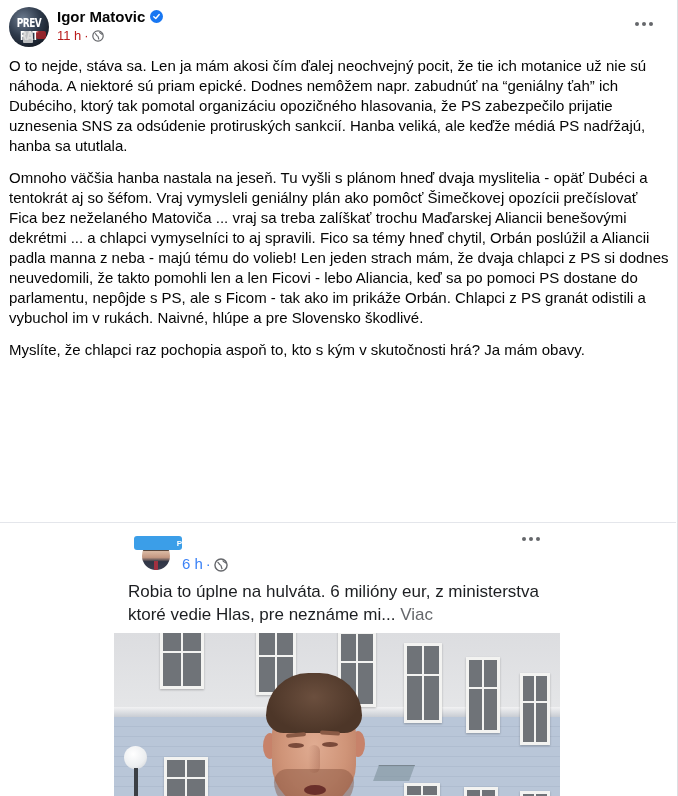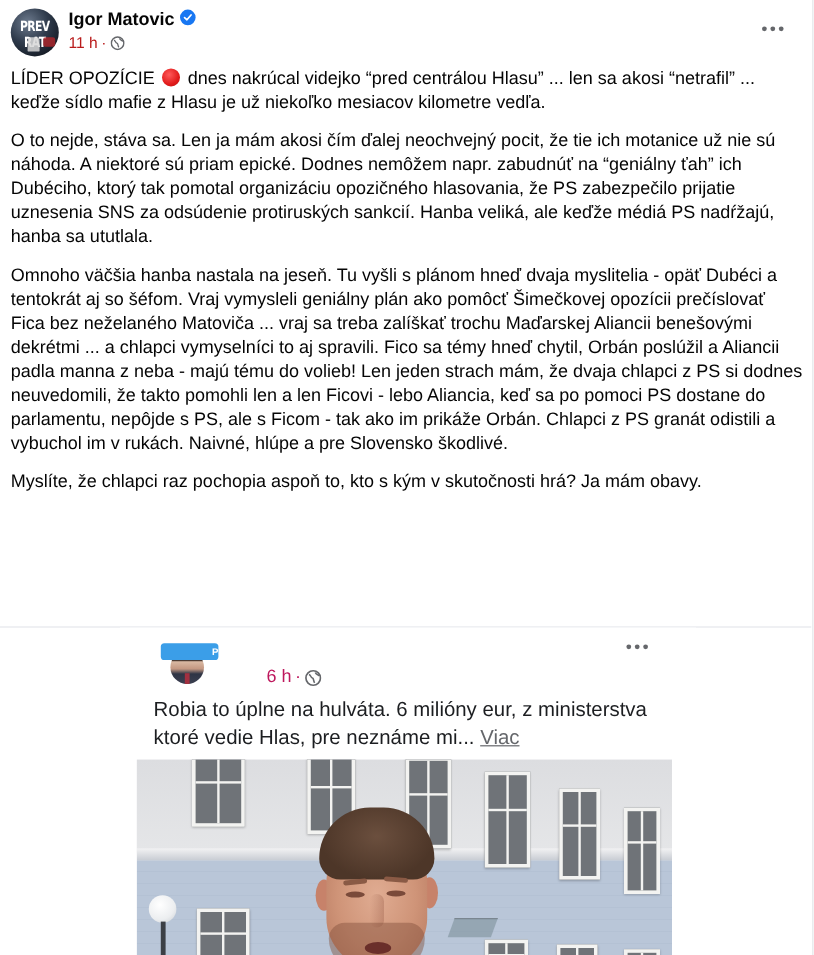--- a/index.html
+++ b/index.html
@@ -10,21 +10,21 @@
 
   
   .post-header { position: absolute; left: 0; top: 0; width: 642px; height: 52px; }
   .avatar { position: absolute; left: 9px; top: 7px; width: 40px; height: 40px; border-radius: 50%; overflow: hidden;
     background: radial-gradient(circle at 35% 30%, #6d7b8e 0%, #2e3a4b 45%, #151b25 80%); }
   .avatar .av-text { position: absolute; left: 1px; top: 13px; width: 38px; text-align: center; font-family: "DejaVu Sans", sans-serif;
     font-weight: bold; font-size: 9px; color: #fff; letter-spacing: -0.5px; transform: scaleY(1.3); }
   .avatar .av-red { position: absolute; right: 3px; top: 24px; width: 10px; height: 8px; background: #b2262b; border-radius: 2px; opacity: .8; }
   .avatar .av-fist { position: absolute; left: 14px; top: 24px; width: 10px; height: 12px; background: #d8d8d8; border-radius: 3px 3px 1px 1px; opacity: .85; }
 
-  .author-row { position: absolute; left: 57px; top: 8px; display: flex; align-items: flex-start; gap: 5px; }
+  .author-row { position: absolute; left: 57px; top: 8px; display: flex; align-items: center; gap: 5px; }
   .author-name { font-size: 15px; font-weight: bold; color: #050505; }
   .verified { width: 13px; height: 13px; border-radius: 50%; background: #1877f2; display: inline-flex; align-items: center; justify-content: center; }
   .meta-row { position: absolute; left: 57px; top: 28px; display: flex; align-items: center; gap: 3px; font-size: 13px; color: #b91c1c; }
   .globe { width: 12px; height: 12px; display: inline-block; }
   .more-btn { position: absolute; left: 626px; top: 12px; width: 36px; height: 24px; display: flex; align-items: center; justify-content: center; gap: 3px; cursor: pointer; }
   .more-btn .dot { width: 4px; height: 4px; border-radius: 50%; background: #65676b; }
 
   
   .post-text { position: absolute; left: 9px; top: 56px; width: 660px; font-size: 15px; line-height: 20px; color: #050505; }
   .post-text p { margin-bottom: 12px; }
@@ -37,23 +37,23 @@
   .shared-avatar-wrap { position: absolute; left: 34px; top: 13px; width: 36px; height: 36px; }
   .ps-badge { position: absolute; left: 0; top: 0; width: 14px; height: 14px; background: #3b9ee8; border-radius: 3px; color: #fff;
     font-size: 8px; font-weight: bold; display: flex; align-items: center; justify-content: center; z-index: 2; padding-left: 48px; }
   .shared-avatar { position: absolute; left: 8px; top: 6px; width: 28px; height: 28px; border-radius: 50%; overflow: hidden;
     background: linear-gradient(180deg, #6c5244 0%, #4a3a32 30%, #d9b8a2 34%, #c49882 55%, #2f3545 70%, #3b3f50 100%); }
   .shared-avatar .tie { position: absolute; left: 12px; top: 19px; width: 4px; height: 9px; background: #a23040; }
   .shared-name-row { position: absolute; left: 82px; top: 11px; display: flex; align-items: center; gap: 6px; font-size: 18px; font-weight: bold; color: #1c1e21; white-space: nowrap; }
   .shared-name-row .verified { width: 15px; height: 15px; }
   .shared-more { position: absolute; left: 422px; top: 14px; display: flex; gap: 3px; }
   .shared-more .dot { width: 4px; height: 4px; border-radius: 50%; background: #65676b; }
-  .shared-meta { position: absolute; left: 82px; top: 32px; font-size: 15px; color: #be185d; display: flex; align-items: center; gap: 3px; margin-left: 40px; }
+  .shared-meta { position: absolute; left: 82px; top: 32px; font-size: 15px; color: #3b82f6; display: flex; align-items: center; gap: 3px; }
   .shared-text { position: absolute; left: 28px; top: 57px; width: 440px; font-size: 17px; line-height: 23px; color: #1c1e21; }
-  .shared-text .viac { color: #65676b; text-decoration: underline; }
+  .shared-text .viac { color: #65676b; }
 
   
   .video { position: absolute; left: 14px; top: 110px; width: 446px; height: 163px; overflow: hidden; background: #e6e7e9; }
   .facade-upper { position: absolute; left: 0; top: 0; width: 100%; height: 78px; background: linear-gradient(180deg, #dcdde0 0%, #e5e6e8 100%); }
   .cornice { position: absolute; left: 0; top: 74px; width: 100%; height: 10px; background: linear-gradient(180deg, #f2f2f3 0%, #c8ccd3 100%); }
   .facade-lower { position: absolute; left: 0; top: 84px; width: 100%; height: 79px;
     background: repeating-linear-gradient(180deg, #b9c6d8 0px, #b9c6d8 9px, #a6b4c8 10px); }
   .win { position: absolute; background: #6f7378; border: 3px solid #f3f3f1; box-shadow: 0 1px 2px rgba(0,0,0,.25); }
   .win::before { content: ""; position: absolute; left: 50%; top: 0; width: 2px; height: 100%; background: #f3f3f1; transform: translateX(-1px); }
   .win::after { content: ""; position: absolute; left: 0; top: 38%; width: 100%; height: 2px; background: #f3f3f1; }
@@ -108,25 +108,20 @@
     </div>
 
     <div class="more-btn">
       <span class="dot"></span>
       <span class="dot"></span>
       <span class="dot"></span>
     </div>
   </div>
 
   <div class="post-text">
-    <p>
-      <span>LÍDER OPOZÍCIE</span>
-      <span class="red-dot"></span>
-      <span>dnes nakrúcal videjko “pred centrálou Hlasu” ... len sa akosi “netrafil” ... keďže sídlo mafie z Hlasu je už niekoľko mesiacov kilometre vedľa.</span>
-    </p>
     <p>O to nejde, stáva sa. Len ja mám akosi čím ďalej neochvejný pocit, že tie ich motanice už nie sú náhoda. A niektoré sú priam epické. Dodnes nemôžem napr. zabudnúť na “geniálny ťah” ich Dubéciho, ktorý tak pomotal organizáciu opozičného hlasovania, že PS zabezpečilo prijatie uznesenia SNS za odsúdenie protiruských sankcií. Hanba veliká, ale keďže médiá PS nadŕžajú, hanba sa ututlala.</p>
     <p>Omnoho väčšia hanba nastala na jeseň. Tu vyšli s plánom hneď dvaja myslitelia - opäť Dubéci a tentokrát aj so šéfom. Vraj vymysleli geniálny plán ako pomôcť Šimečkovej opozícii prečíslovať Fica bez neželaného Matoviča ... vraj sa treba zalíškať trochu Maďarskej Aliancii benešovými dekrétmi ... a chlapci vymyselníci to aj spravili. Fico sa témy hneď chytil, Orbán poslúžil a Aliancii padla manna z neba - majú tému do volieb! Len jeden strach mám, že dvaja chlapci z PS si dodnes neuvedomili, že takto pomohli len a len Ficovi - lebo Aliancia, keď sa po pomoci PS dostane do parlamentu, nepôjde s PS, ale s Ficom - tak ako im prikáže Orbán. Chlapci z PS granát odistili a vybuchol im v rukách. Naivné, hlúpe a pre Slovensko škodlivé.</p>
     <p>Myslíte, že chlapci raz pochopia aspoň to, kto s kým v skutočnosti hrá? Ja mám obavy.</p>
   </div>
 
   <div class="divider"></div>
 
   <div class="shared">
     <div class="shared-avatar-wrap">
       <span class="ps-badge">PS</span>

